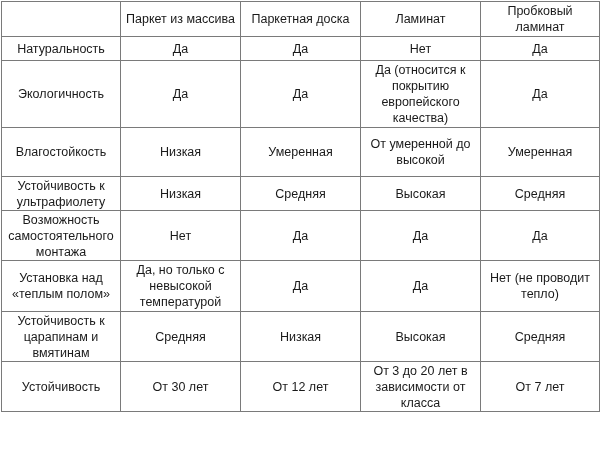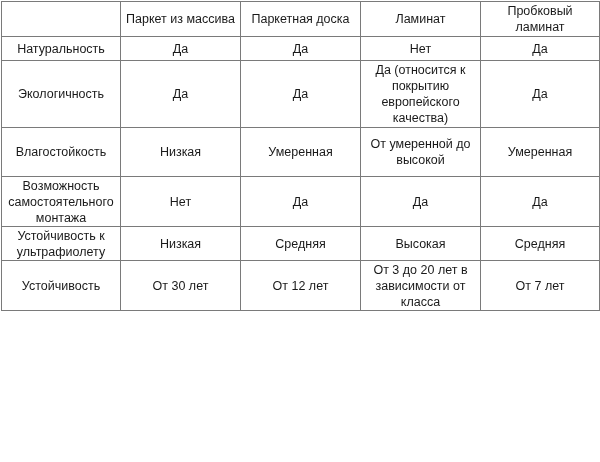--- a/index.html
+++ b/index.html
@@ -61,31 +61,45 @@
     <td>Да (относится к покрытию европейского качества)</td>
     <td>Да</td>
   </tr>
   <tr style="height:49px">
     <td>Влагостойкость</td>
     <td>Низкая</td>
     <td>Умеренная</td>
     <td>От умеренной до высокой</td>
     <td>Умеренная</td>
   </tr>
+  <tr style="height:34px">
+    <td>Устойчивость к ультрафиолету</td>
+    <td>Низкая</td>
+    <td>Средняя</td>
+    <td>Высокая</td>
+    <td>Средняя</td>
+  </tr>
   <tr style="height:50px">
     <td>Возможность самостоятельного монтажа</td>
     <td>Нет</td>
     <td>Да</td>
     <td>Да</td>
     <td>Да</td>
   </tr>
-  <tr style="height:34px">
-    <td>Устойчивость к ультрафиолету</td>
+  <tr style="height:51px">
+    <td>Установка над «теплым полом»</td>
+    <td>Да, но только с невысокой температурой</td>
+    <td>Да</td>
+    <td>Да</td>
+    <td>Нет (не проводит тепло)</td>
+  </tr>
+  <tr style="height:50px">
+    <td>Устойчивость к царапинам и вмятинам</td>
+    <td>Средняя</td>
     <td>Низкая</td>
-    <td>Средняя</td>
     <td>Высокая</td>
     <td>Средняя</td>
   </tr>
   <tr style="height:50px">
     <td>Устойчивость</td>
     <td>От 30 лет</td>
     <td>От 12 лет</td>
     <td>От 3 до 20 лет в зависимости от класса</td>
     <td>От 7 лет</td>
   </tr>

